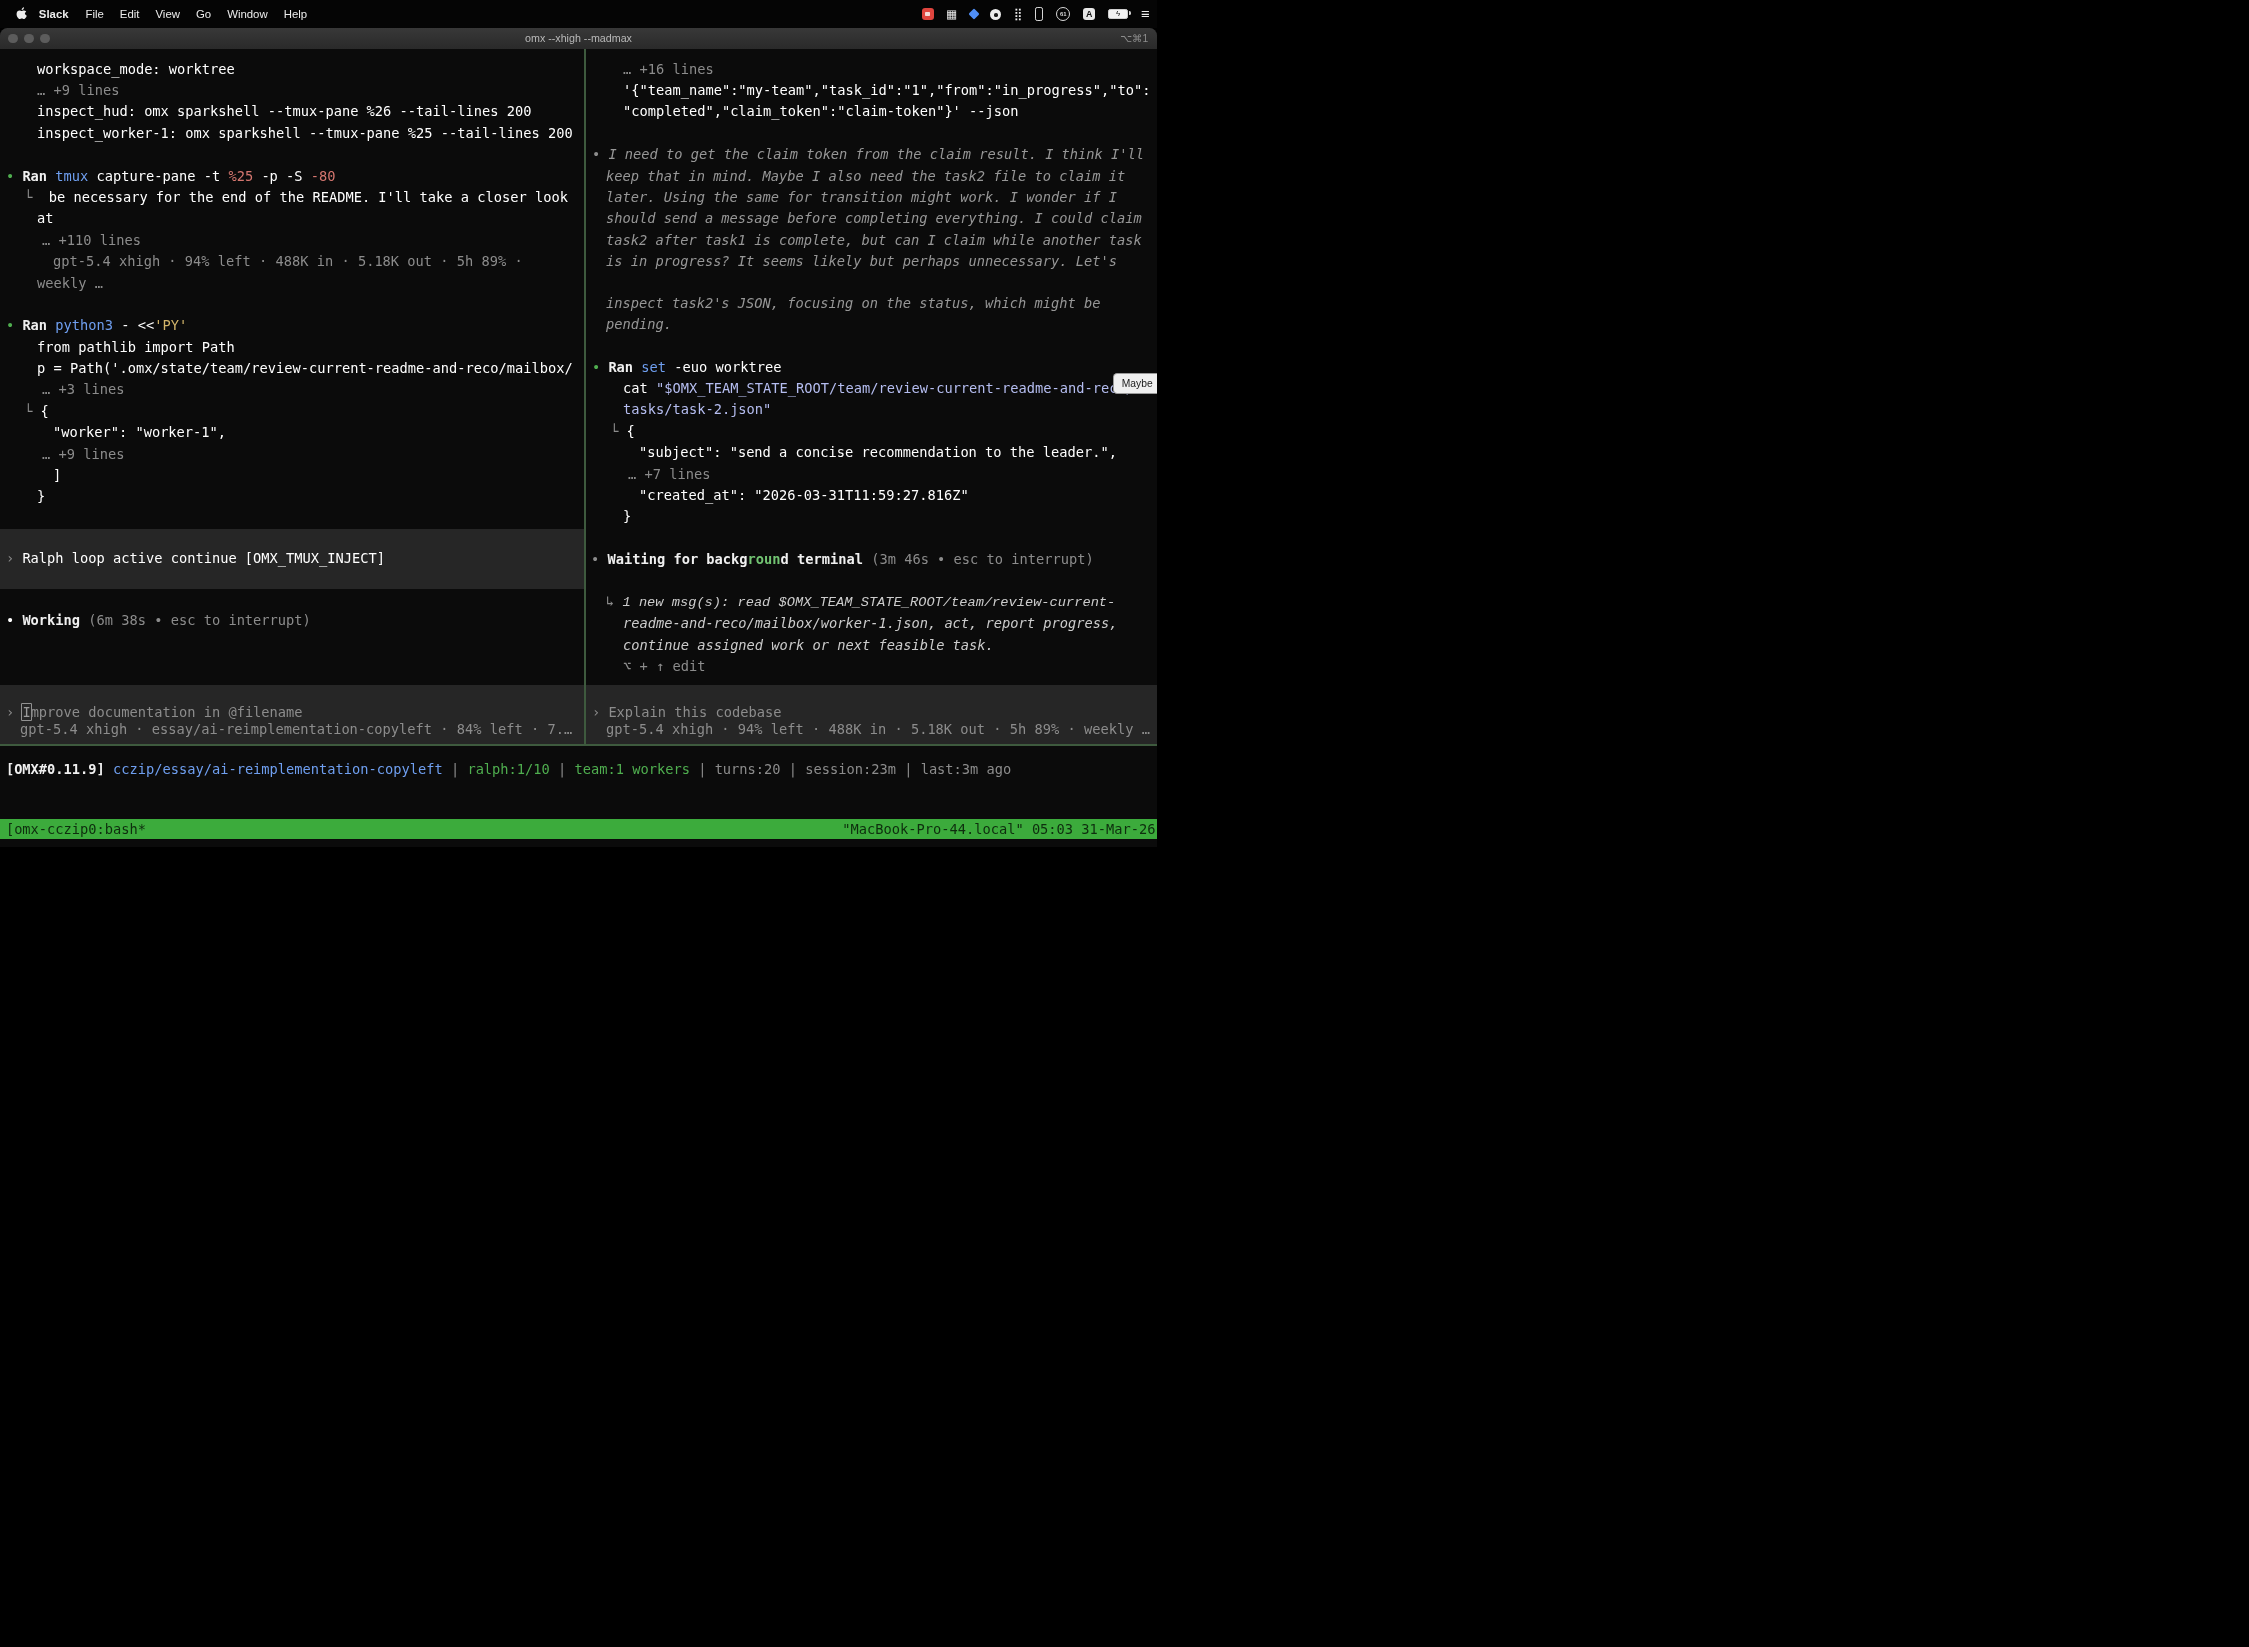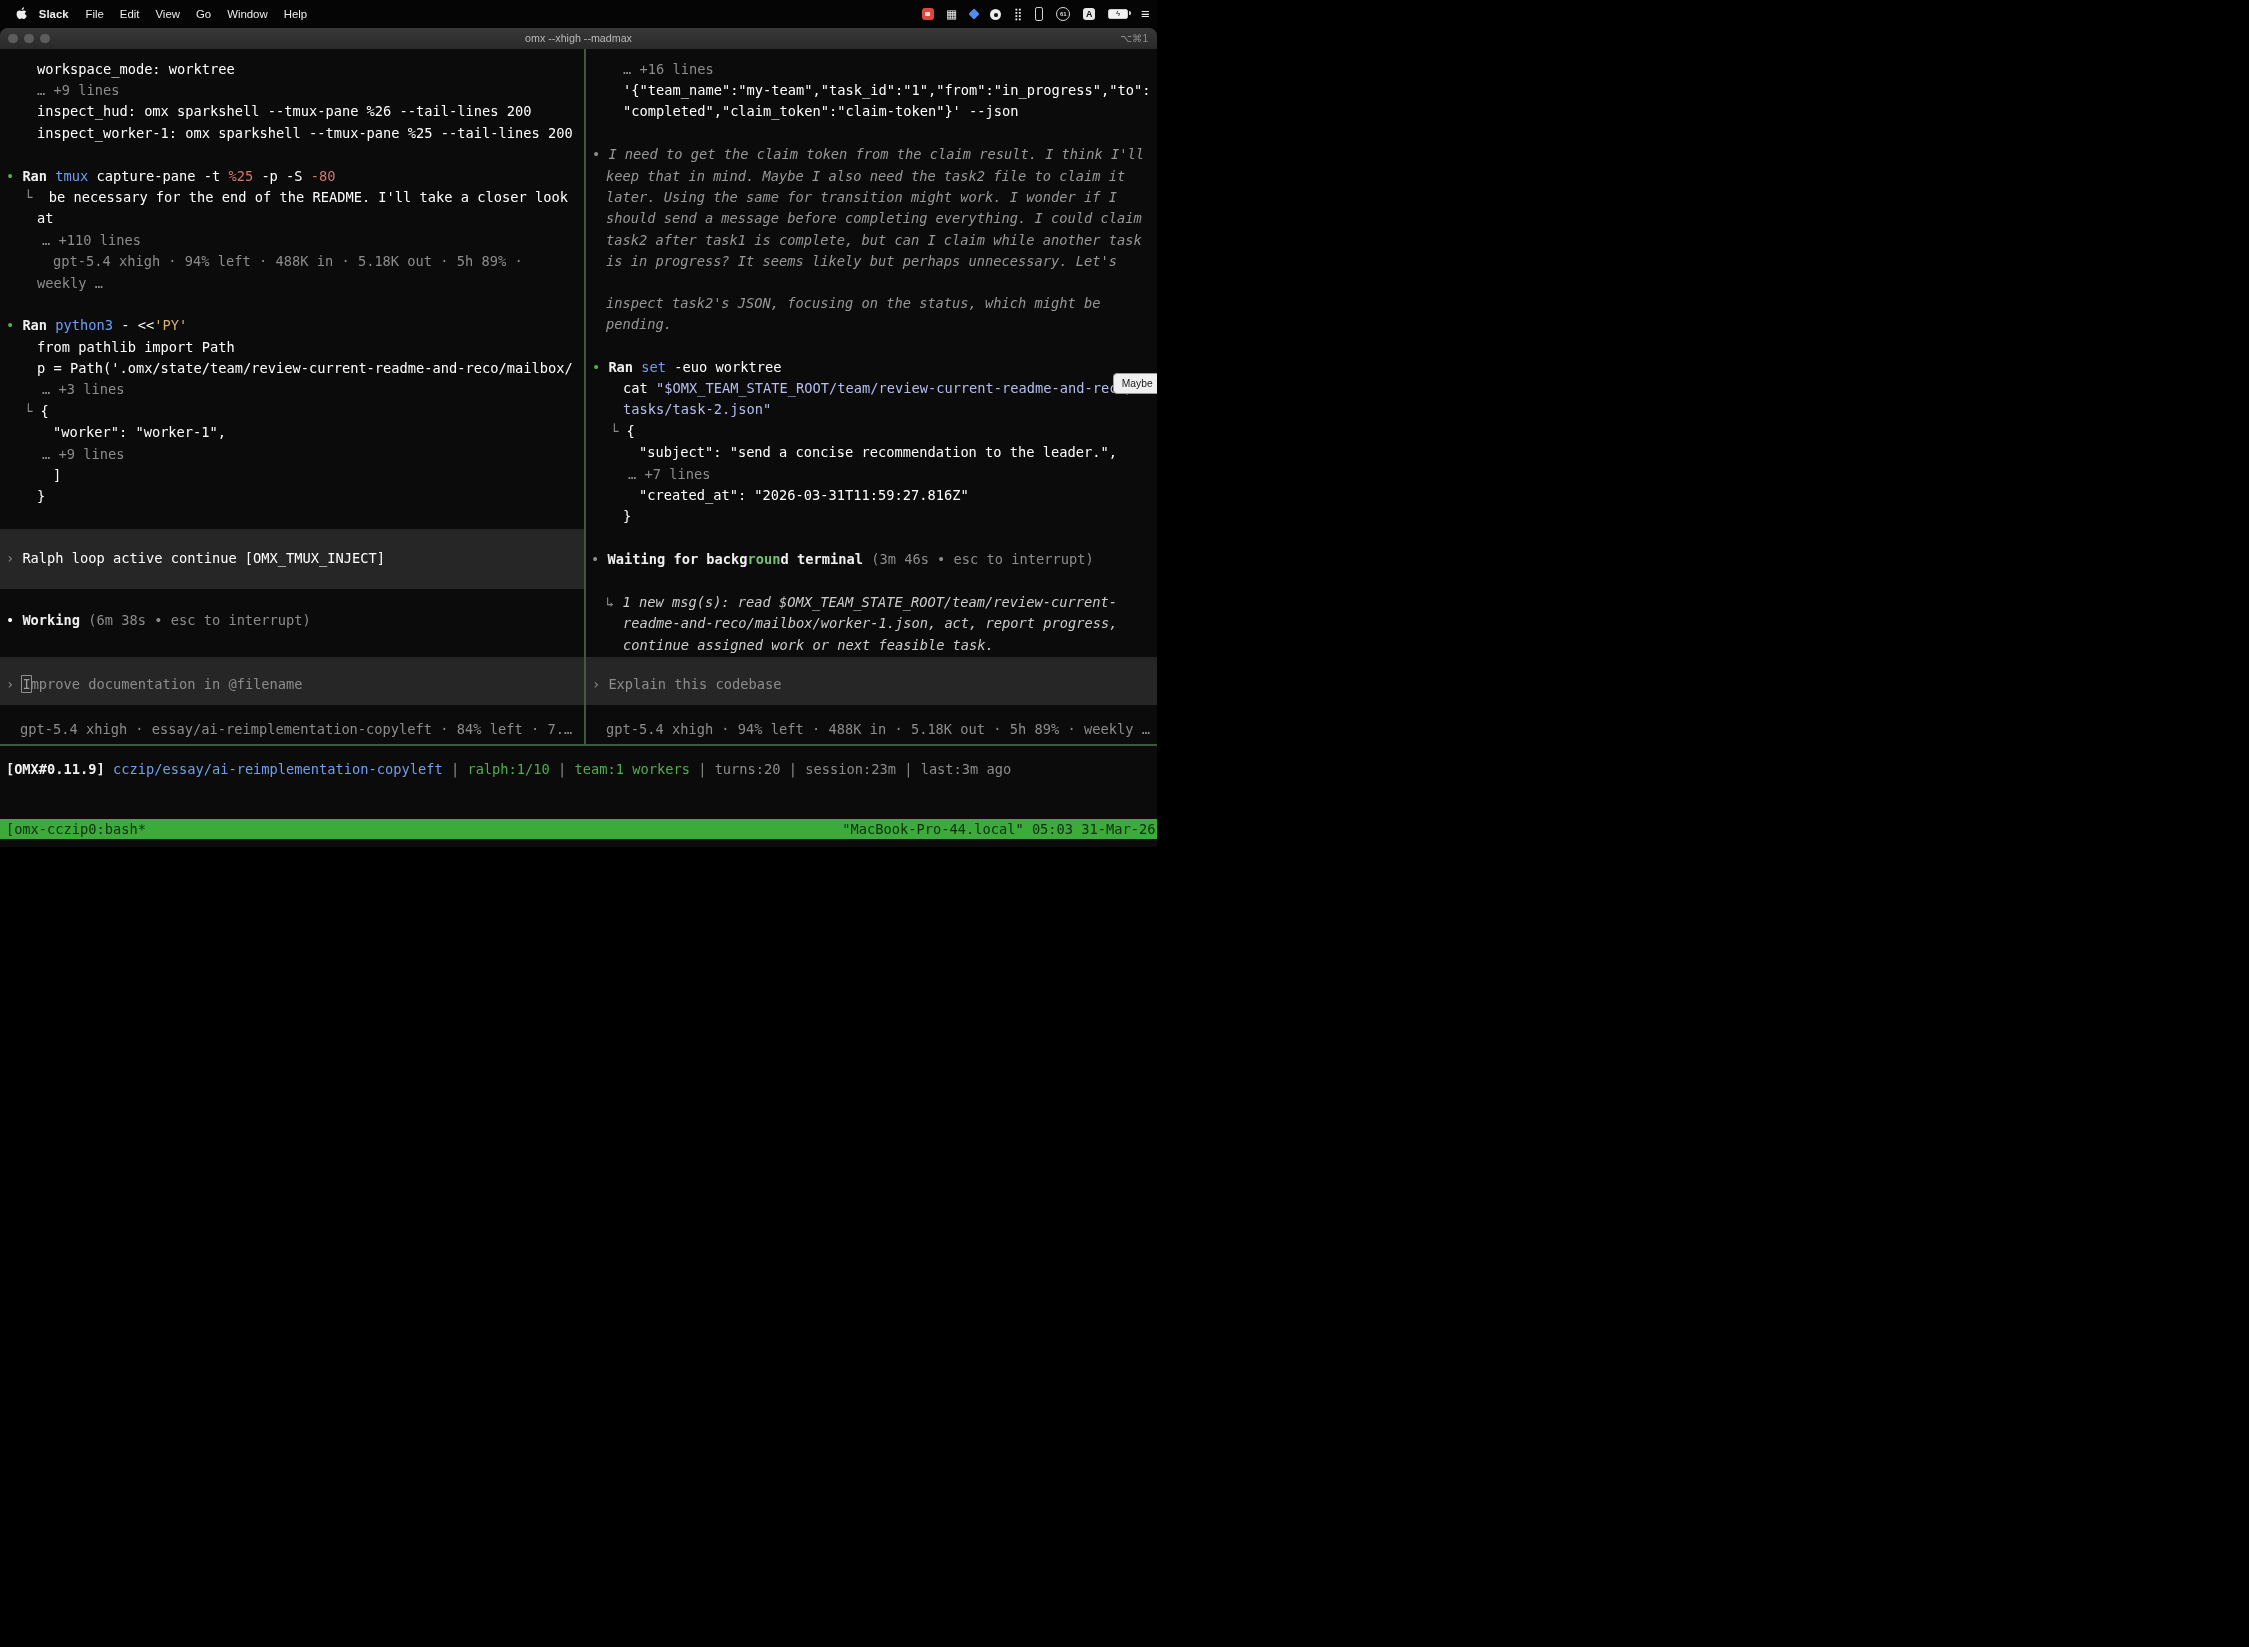--- a/index.html
+++ b/index.html
@@ -43,21 +43,21 @@
   .term{position:absolute;top:49px;left:0;right:0;bottom:0;background:#0b0b0b;
         color:#d4d4d4;font-size:13.7px;line-height:21.4px;}
   .pane{position:absolute;top:0;height:695px;overflow:hidden;}
   .pleft{left:0;width:584px;}
   .pright{left:586px;width:571px;}
   .vdiv{position:absolute;top:0;left:584px;width:2.2px;height:695px;background:#3e5a3e;}
   .hdiv{position:absolute;top:695px;left:0;right:0;height:1.5px;background:#3e5a3e;}
   .flow{padding-top:9.6px;}
   .line{height:21.4px;white-space:pre;overflow:hidden;}
   .band{background:#262626;padding:19px 0;}
-  .prompt{position:absolute;left:0;right:0;top:608px;height:48px;box-sizing:border-box;
+  .prompt{position:absolute;left:0;right:0;top:636px;height:68px;box-sizing:border-box;
           background:#262626;padding-top:17px;}
   .prompt .line{padding-left:5.9px;}
   .pstatus{position:absolute;top:670px;left:0;right:0;padding-left:20px;}
 
   
   .sg{white-space:pre;}
   .w{color:#ffffff;}
   .b{color:#f0f0f0;font-weight:bold;}
   .dim{color:#8c8c8c;}
   .grn{color:#4fae4f;}
@@ -183,21 +183,21 @@
         <div class="line" style="padding-left: 37px;"><span class="sg w">cat </span><span class="sg vio">"$OMX_TEAM_STATE_ROOT/team/review-current-readme-and-reco/</span></div>
         <div class="line" style="padding-left: 37px;"><span class="sg vio">tasks/task-2.json"</span></div>
         <div class="line" style="padding-left: 24px;"><span class="sg dim">└ </span><span class="sg w">{</span></div>
         <div class="line" style="padding-left: 53px;"><span class="sg w">"subject": "send a concise recommendation to the leader.",</span></div>
         <div class="line" style="padding-left: 42px;"><span class="sg dim">… +7 lines</span></div>
         <div class="line" style="padding-left: 53px;"><span class="sg w">"created_at": "2026-03-31T11:59:27.816Z"</span></div>
         <div class="line" style="padding-left: 37px;"><span class="sg w">}</span></div>
         <div class="line"></div>
         <div class="line" style="padding-left: 5px;"><span class="sg dim">• </span><span class="sg b">Waiting for backg</span><span class="sg grnb">roun</span><span class="sg b">d terminal</span><span class="sg dim"> (3m 46s • esc to interrupt)</span></div>
         <div class="line"></div>
-        <div class="line" style="padding-left: 20px;"><span class="sg dim">↳ </span><span class="sg itw">1 new msg(s): read $OMX_TEAM_STATE_ROOT/team/review-current-</span></div>
+        <div class="line" style="padding-left: 20px; font-family: Liberation Mono, monospace;"><span class="sg dim">↳ </span><span class="sg itw">1 new msg(s): read $OMX_TEAM_STATE_ROOT/team/review-current-</span></div>
         <div class="line" style="padding-left: 37px;"><span class="sg itw">readme-and-reco/mailbox/worker-1.json, act, report progress,</span></div>
         <div class="line" style="padding-left: 37px;"><span class="sg itw">continue assigned work or next feasible task.</span></div>
         <div class="line" style="padding-left: 37px;"><span class="sg dim">⌥ + ↑ edit</span></div>
       </div>
     <div class="prompt">
       <div class="line"><span class="sg dim">› </span><span class="sg dim">Explain this codebase</span></div>
     </div>
     <div class="line pstatus"><span class="sg dim">gpt-5.4 xhigh · 94% left · 488K in · 5.18K out · 5h 89% · weekly …</span></div>
   </div>
   <div class="hdiv"></div>

